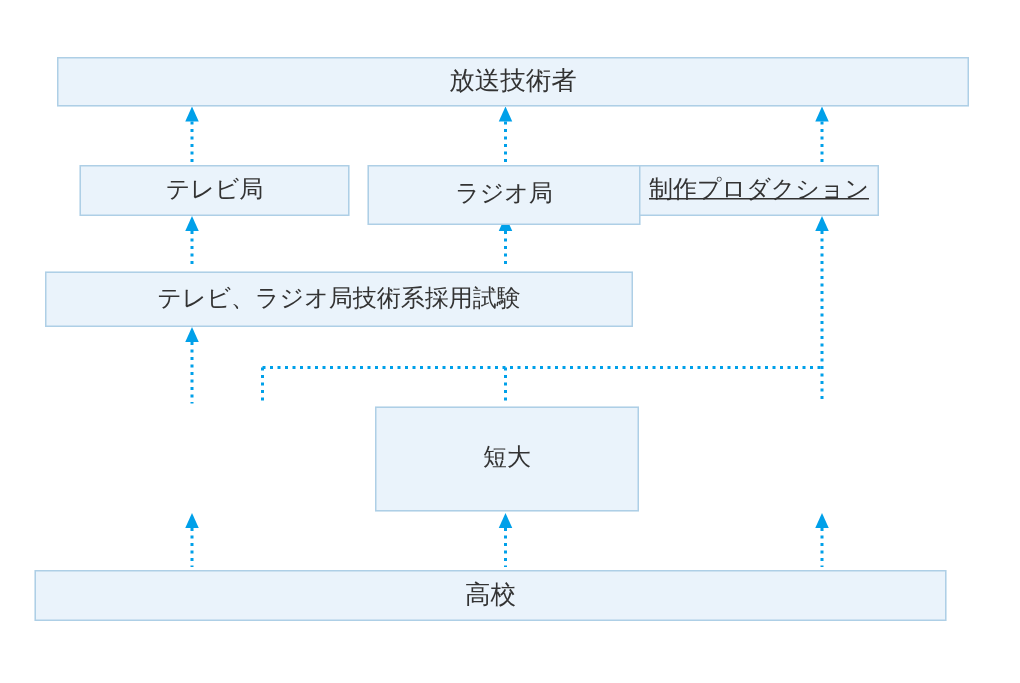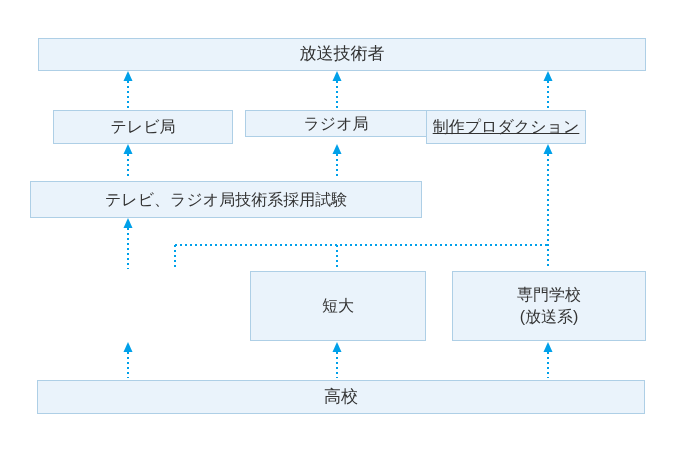--- a/index.html
+++ b/index.html
@@ -20,34 +20,34 @@
   }
   .box {
     position: absolute;
     box-sizing: border-box;
     background: var(--fill);
     border: 1px solid var(--border);
     color: var(--text);
     display: flex;
     align-items: center;
     justify-content: center;
-    text-align: center;
+    text-align: right;
     font-size: 16px;
     line-height: 1.35;
     white-space: pre-line;
   }
   .goal        { left: 38px;  top: 38px;  width: 608px; height: 33px; font-size: 17px; }
   .tv          { left: 53px;  top: 110px; width: 180px; height: 34px; }
-  .radio       { left: 245px; top: 110px; width: 182px; height: 27px; }
+  .radio       { left: 245px; top: 110px; width: 182px; height: 40px; }
   .production  { left: 426px; top: 110px; width: 160px; height: 34px; text-decoration: underline; }
   .exam        { left: 30px;  top: 181px; width: 392px; height: 37px; }
   .university  { left: 38px;  top: 271px; width: 180px; height: 70px; }
   .junior      { left: 250px; top: 271px; width: 176px; height: 70px; }
   .vocational  { left: 452px; top: 271px; width: 194px; height: 70px; }
-  .highschool  { left: 37px;  top: 380px; width: 608px; height: 34px; font-size: 17px; }
+  .highschool  { left: 23px;  top: 380px; width: 608px; height: 34px; font-size: 17px; }
   .edges {
     position: absolute;
     left: 0; top: 0;
     width: 680px; height: 455px;
     pointer-events: none;
   }
   .edges line {
     stroke: var(--arrow);
     stroke-width: 2;
     stroke-dasharray: 2 3;
@@ -110,17 +110,15 @@
       <path d="M548 342 l-4.5 10 h9 z"></path>
     </g>
   </svg>
 
   <div class="box goal">放送技術者</div>
   <div class="box tv">テレビ局</div>
   <div class="box radio">ラジオ局</div>
   <div class="box production">制作プロダクション</div>
   <div class="box exam">テレビ、ラジオ局技術系採用試験</div>
   <div class="box junior">短大</div>
-  <div class="box vocational">専門学校
-(放送系)</div>
   <div class="box highschool">高校</div>
 
 </div>
 
 </body></html>

